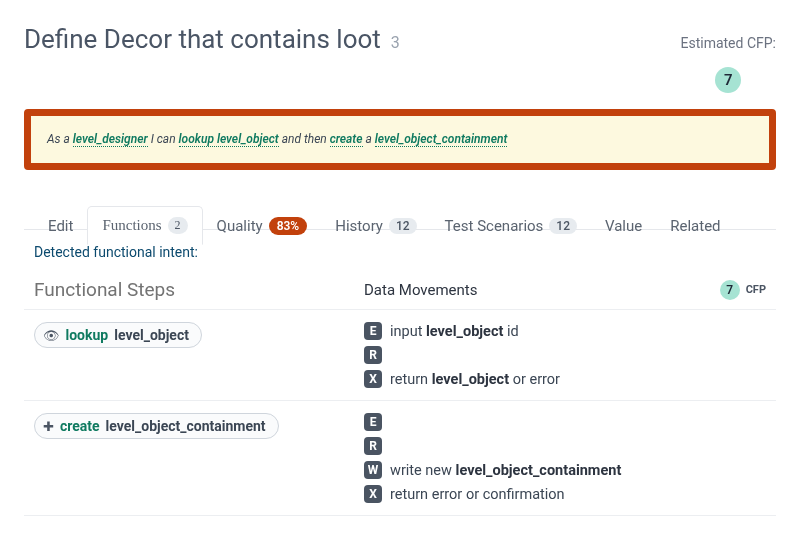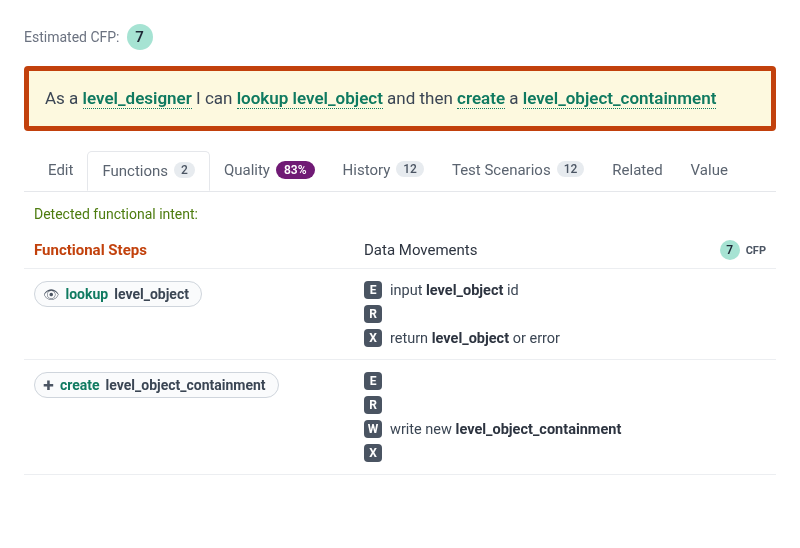--- a/index.html
+++ b/index.html
@@ -28,108 +28,111 @@
     font-weight: 400;
     color: #4a5565;
   }
   .title-num {
     font-size: 16px;
     color: #9aa3af;
   }
   .cfp-wrap {
     display: flex;
     align-items: center;
-    gap: 7px;
+    gap: 16px;
     font-size: 14px;
     color: #6b7280;
+    flex-direction: column;
   }
   .cfp-badge {
     background: #a6e3d3;
     color: #1f2937;
     font-weight: 600;
     border-radius: 50%;
     width: 26px;
     height: 26px;
     display: flex;
     align-items: center;
     justify-content: center;
     font-size: 15px;
   }
   .story-box {
     background: #fdf9df;
-    border: 5px solid #c2410c;
+    border: 7px solid #c2410c;
     border-radius: 4px;
     padding: 14px 16px;
-    font-size: 17px;
+    font-size: 12px;
     line-height: 1.6;
     color: #3b4654;
     margin-bottom: 20px;
+    font-style: italic;
   }
   .story-box .link {
     color: #0f7a60;
     font-weight: 600;
     border-bottom: 1px dotted #0f7a60;
     cursor: pointer;
   }
   .tabs {
     display: flex;
     border-bottom: 1px solid #e5e7eb;
     margin-bottom: 14px;
     padding-left: 10px;
     gap: 0;
   }
   .tab {
     padding: 10px 14px;
     font-size: 15px;
     color: #5b6470;
     cursor: pointer;
     display: flex;
-    align-items: flex-start;
+    align-items: center;
     gap: 6px;
     position: relative;
-    top: 0;
+    top: 16px;
   }
   .tab.active {
     border: 1px solid #e5e7eb;
     border-bottom: 1px solid #fff;
     border-radius: 5px 5px 0 0;
     background: #fff;
+    font-family: Liberation Serif, serif;
   }
   .tab-count {
     background: #e7ebef;
     color: #4b5563;
     border-radius: 10px;
     font-size: 12px;
     padding: 1px 7px;
     font-weight: 500;
   }
   .tab-pct {
-    background: #701a75;
+    background: #c2410c;
     color: #fff;
     border-radius: 10px;
     font-size: 12px;
     padding: 2px 8px;
     font-weight: 600;
   }
   .intent-label {
     font-size: 14px;
-    color: #4d7c0f;
+    color: #0c4a6e;
     margin: 0 0 18px 10px;
   }
   .cols-header {
     display: flex;
     padding: 0 10px 8px 10px;
     border-bottom: 1px solid #eceef1;
     align-items: center;
   }
   .col-steps {
     width: 330px;
-    font-weight: 700;
-    font-size: 15px;
-    color: #c2410c;
+    font-weight: 400;
+    font-size: 19px;
+    color: #737373;
   }
   .col-moves {
     flex: 1;
     font-weight: 400;
     font-size: 15px;
     color: #2d3440;
   }
   .col-cfp {
     display: flex;
     align-items: center;
@@ -189,20 +192,24 @@
     align-items: center;
     justify-content: center;
     flex-shrink: 0;
   }
   .move b { font-weight: 700; color: #2d3440; }
 </style>
 </head>
 <body>
 
 <div class="header">
+  <div class="title-wrap">
+    <h1 class="title">Define Decor that contains loot</h1>
+    <span class="title-num">3</span>
+  </div>
   <div class="cfp-wrap">
     <span>Estimated CFP:</span>
     <span class="cfp-badge">7</span>
   </div>
 </div>
 
 <div class="story-box">
   <span>As a </span><span class="link">level_designer</span><span> I can </span><span class="link"><span>lookup</span> <span>level_object</span></span><span> and then </span><span class="link">create</span><span> a </span><span class="link">level_object_containment</span>
 </div>
 
@@ -220,24 +227,24 @@
   </div>
   <div class="tab">
     <span>History</span>
     <span class="tab-count">12</span>
   </div>
   <div class="tab">
     <span>Test Scenarios</span>
     <span class="tab-count">12</span>
   </div>
   <div class="tab">
+      <span>Value</span>
+    </div>
+  <div class="tab">
       <span>Related</span>
-    </div>
-  <div class="tab">
-      <span>Value</span>
     </div>
 </div>
 
 <div class="intent-label">Detected functional intent:</div>
 
 <div class="cols-header">
   <div class="col-steps">Functional Steps</div>
   <div class="col-moves">Data Movements</div>
   <div class="col-cfp">
     <span class="cfp-mini">7</span>
@@ -278,16 +285,17 @@
         </div>
         <div class="move">
           <span class="letter">R</span>
         </div>
         <div class="move">
           <span class="letter">W</span>
           <span>write new <b>level_object_containment</b></span>
         </div>
         <div class="move">
           <span class="letter">X</span>
+          <span>return error or confirmation</span>
         </div>
       </div>
     </div>
   </div>
 
 </body></html>

